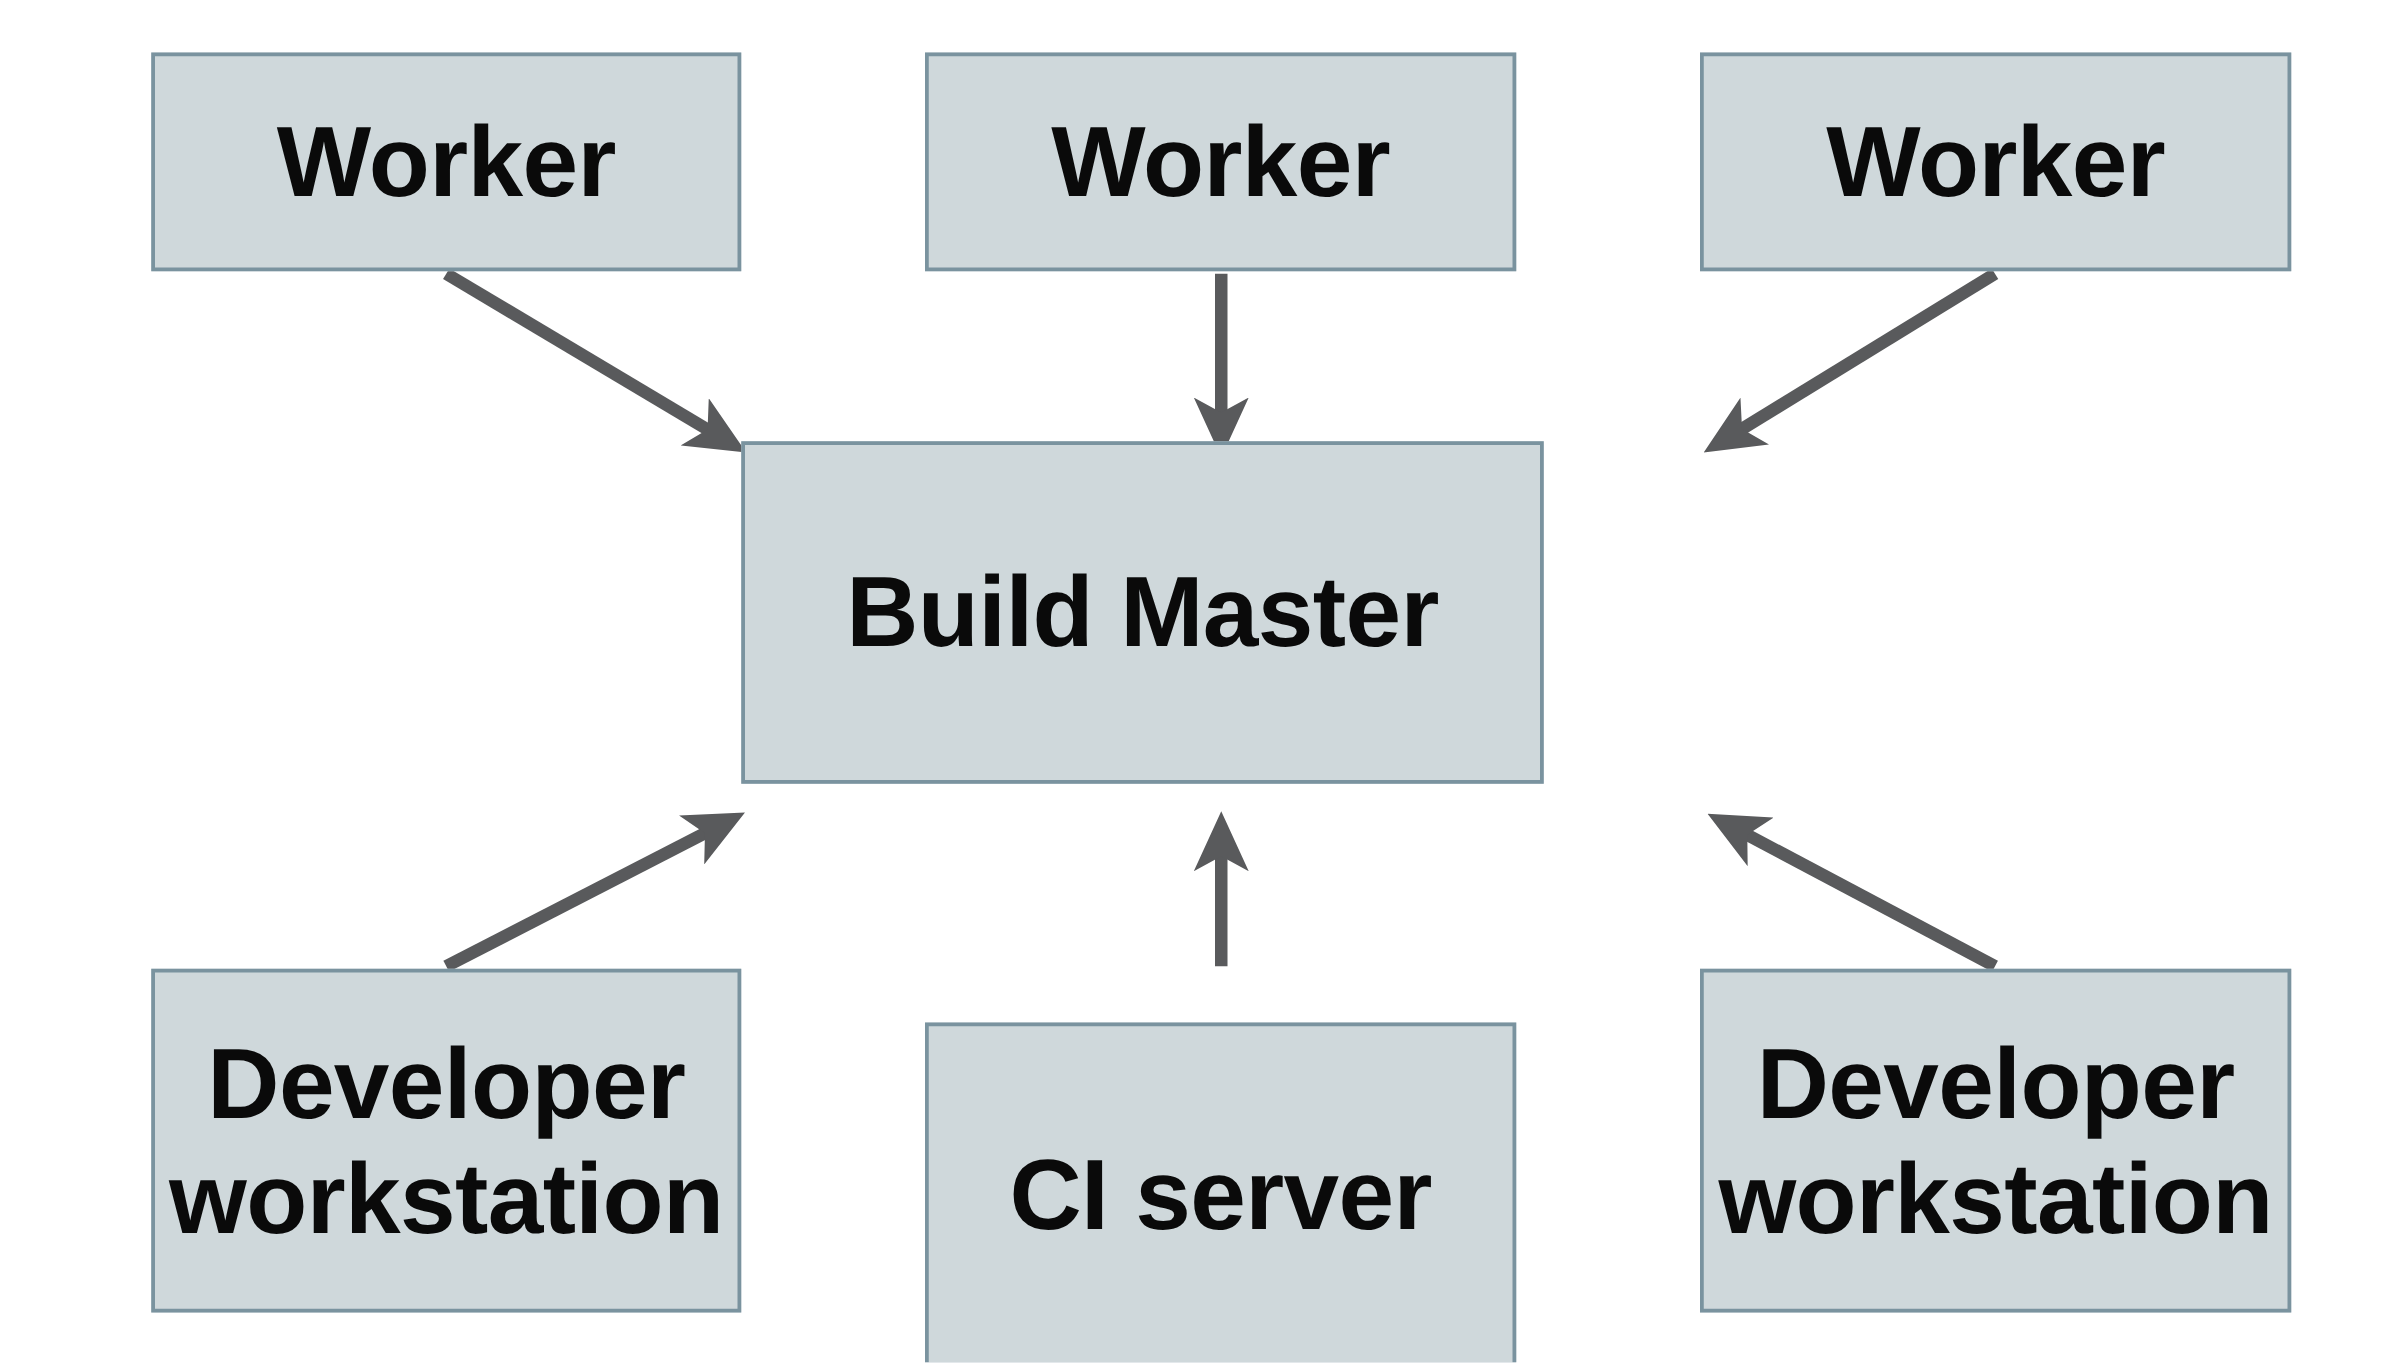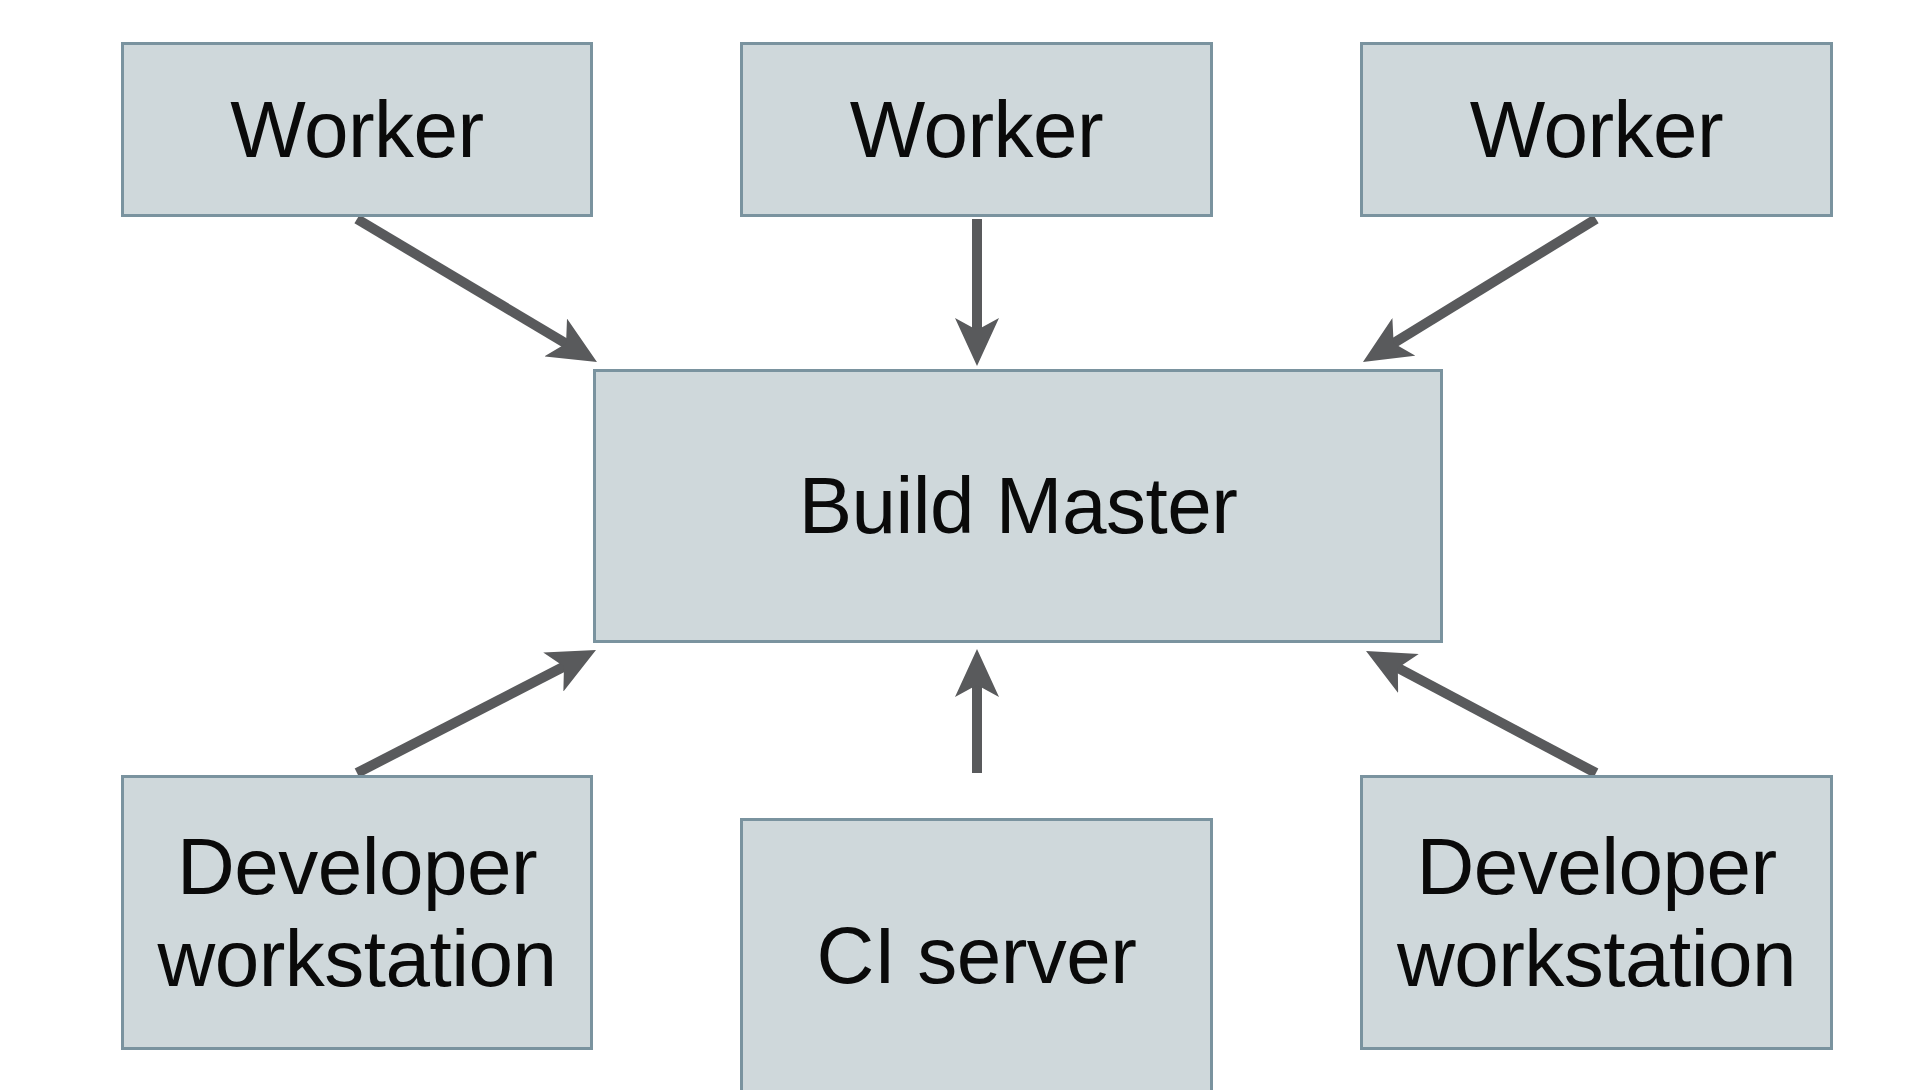--- a/index.html
+++ b/index.html
@@ -17,34 +17,35 @@
   }
   .node {
     position: absolute;
     box-sizing: border-box;
     background: var(--node-fill, #cfd8db);
     border: 3px solid var(--node-border, #7a939f);
     display: flex;
     align-items: center;
     justify-content: center;
     text-align: center;
+    font-weight: bold;
   }
   .node .label {
     font-size: 80px;
     line-height: 1.15;
     color: var(--text, #0a0a0a);
     letter-spacing: -0.5px;
     padding: 0 8px;
   }
   
   .node.worker-1 { left: 121px; top: 42px;  width: 472px; height: 175px; }
   .node.worker-2 { left: 740px; top: 42px;  width: 473px; height: 175px; }
   .node.worker-3 { left: 1360px; top: 42px; width: 473px; height: 175px; }
   
-  .node.build-master { left: 593px; top: 369px; width: 850px; height: 274px; text-align: right; }
+  .node.build-master { left: 593px; top: 353px; width: 642px; height: 274px; text-align: right; }
   
   .node.dev-1 { left: 121px; top: 775px;  width: 472px; height: 275px; }
   .node.ci    { left: 740px; top: 818px;  width: 473px; height: 275px; }
   .node.dev-2 { left: 1360px; top: 775px; width: 473px; height: 275px; }
 
   svg.connectors {
     position: absolute;
     left: 0; top: 0;
     width: 1910px;
     height: 1090px;

